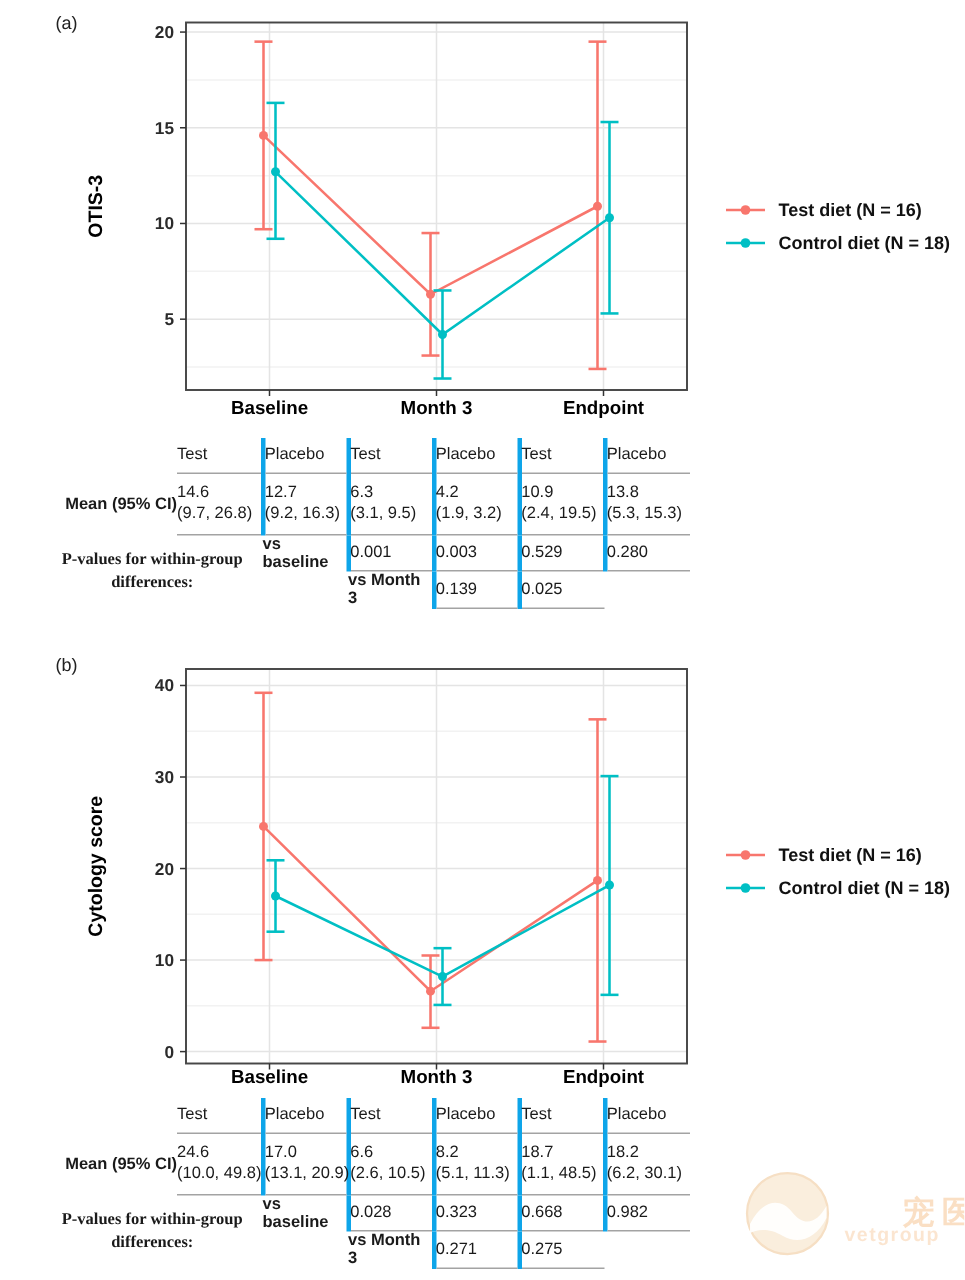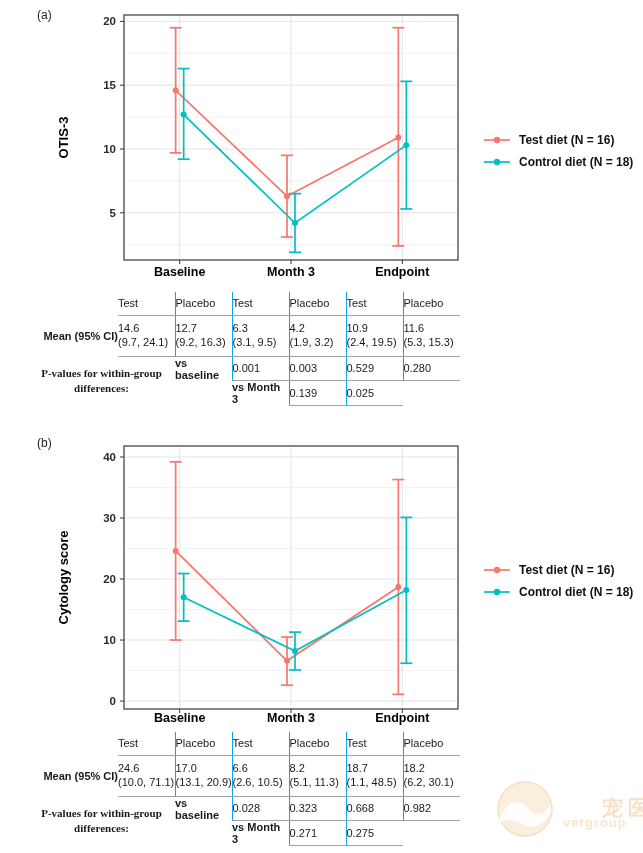--- a/index.html
+++ b/index.html
@@ -25,21 +25,21 @@
   #table-a{top:292px}
   #table-b{top:732px}
   col.c-label{width:90px}
   col.c-data{width:57px}
   .ptable td{vertical-align:middle;padding:0;}
   tr.r-hdr{height:23px}
   tr.r-mean{height:41px}
   tr.r-p1{height:22px}
   tr.r-p2{height:24px}
   .bb{border-bottom:1px solid #a3a3a3}
-  .bl{border-left:1px solid #0ea5e9}
+  .bl{border-left:3px solid #0ea5e9}
   .lab{text-align:right;padding-right:6px;font-weight:bold;white-space:nowrap;}
   .plab{font-weight:bold;text-align:center;line-height:1.3;font-family:Liberation Serif, serif;}
   .bold{font-weight:bold}
   .mcell div{line-height:1.25;white-space:nowrap;}
   
   .wm{position:absolute;left:494px;top:768px;width:150px;height:85px;pointer-events:none;}
   .wm-logo{position:absolute;left:0;top:10px;}
   .wm-cn{position:absolute;left:68px;top:26px;font-size:21px;font-weight:bold;
          letter-spacing:5px;color:rgba(242,170,100,0.38);white-space:nowrap;margin-left:40px;}
   .wm-en{position:absolute;left:69px;top:47px;font-size:13px;font-weight:bold;
@@ -141,40 +141,40 @@
       <td class="bb bl">Placebo</td>
       <td class="bb bl">Test</td>
       <td class="bb bl">Placebo</td>
       <td class="bb bl">Test</td>
       <td class="bb bl">Placebo</td>
     </tr>
     <tr class="r-mean">
       <td class="lab">Mean (95% CI)</td>
       <td class="bb mcell">
             <div>14.6</div>
-            <div>(9.7, 24.1)</div>
+            <div>(9.7, 26.8)</div>
           </td>
       <td class="bb bl mcell">
             <div>12.7</div>
             <div>(9.2, 16.3)</div>
           </td>
       <td class="bb bl mcell">
             <div>6.3</div>
             <div>(3.1, 9.5)</div>
           </td>
       <td class="bb bl mcell">
             <div>4.2</div>
             <div>(1.9, 3.2)</div>
           </td>
       <td class="bb bl mcell">
             <div>10.9</div>
             <div>(2.4, 19.5)</div>
           </td>
       <td class="bb bl mcell">
-            <div>11.6</div>
+            <div>13.8</div>
             <div>(5.3, 15.3)</div>
           </td>
     </tr>
     <tr class="r-p1">
       <td class="plab" colspan="2" rowspan="2">
         <div>P-values for within-group</div>
             <div>differences:</div>
       </td>
       <td class="bold">vs baseline</td>
       <td class="bb bl">0.001</td>
@@ -285,21 +285,21 @@
       <td class="bb bl">Placebo</td>
       <td class="bb bl">Test</td>
       <td class="bb bl">Placebo</td>
       <td class="bb bl">Test</td>
       <td class="bb bl">Placebo</td>
     </tr>
     <tr class="r-mean">
       <td class="lab">Mean (95% CI)</td>
       <td class="bb mcell">
             <div>24.6</div>
-            <div>(10.0, 71.1)</div>
+            <div>(10.0, 49.8)</div>
           </td>
       <td class="bb bl mcell">
             <div>17.0</div>
             <div>(13.1, 20.9)</div>
           </td>
       <td class="bb bl mcell">
             <div>6.6</div>
             <div>(2.6, 10.5)</div>
           </td>
       <td class="bb bl mcell">

